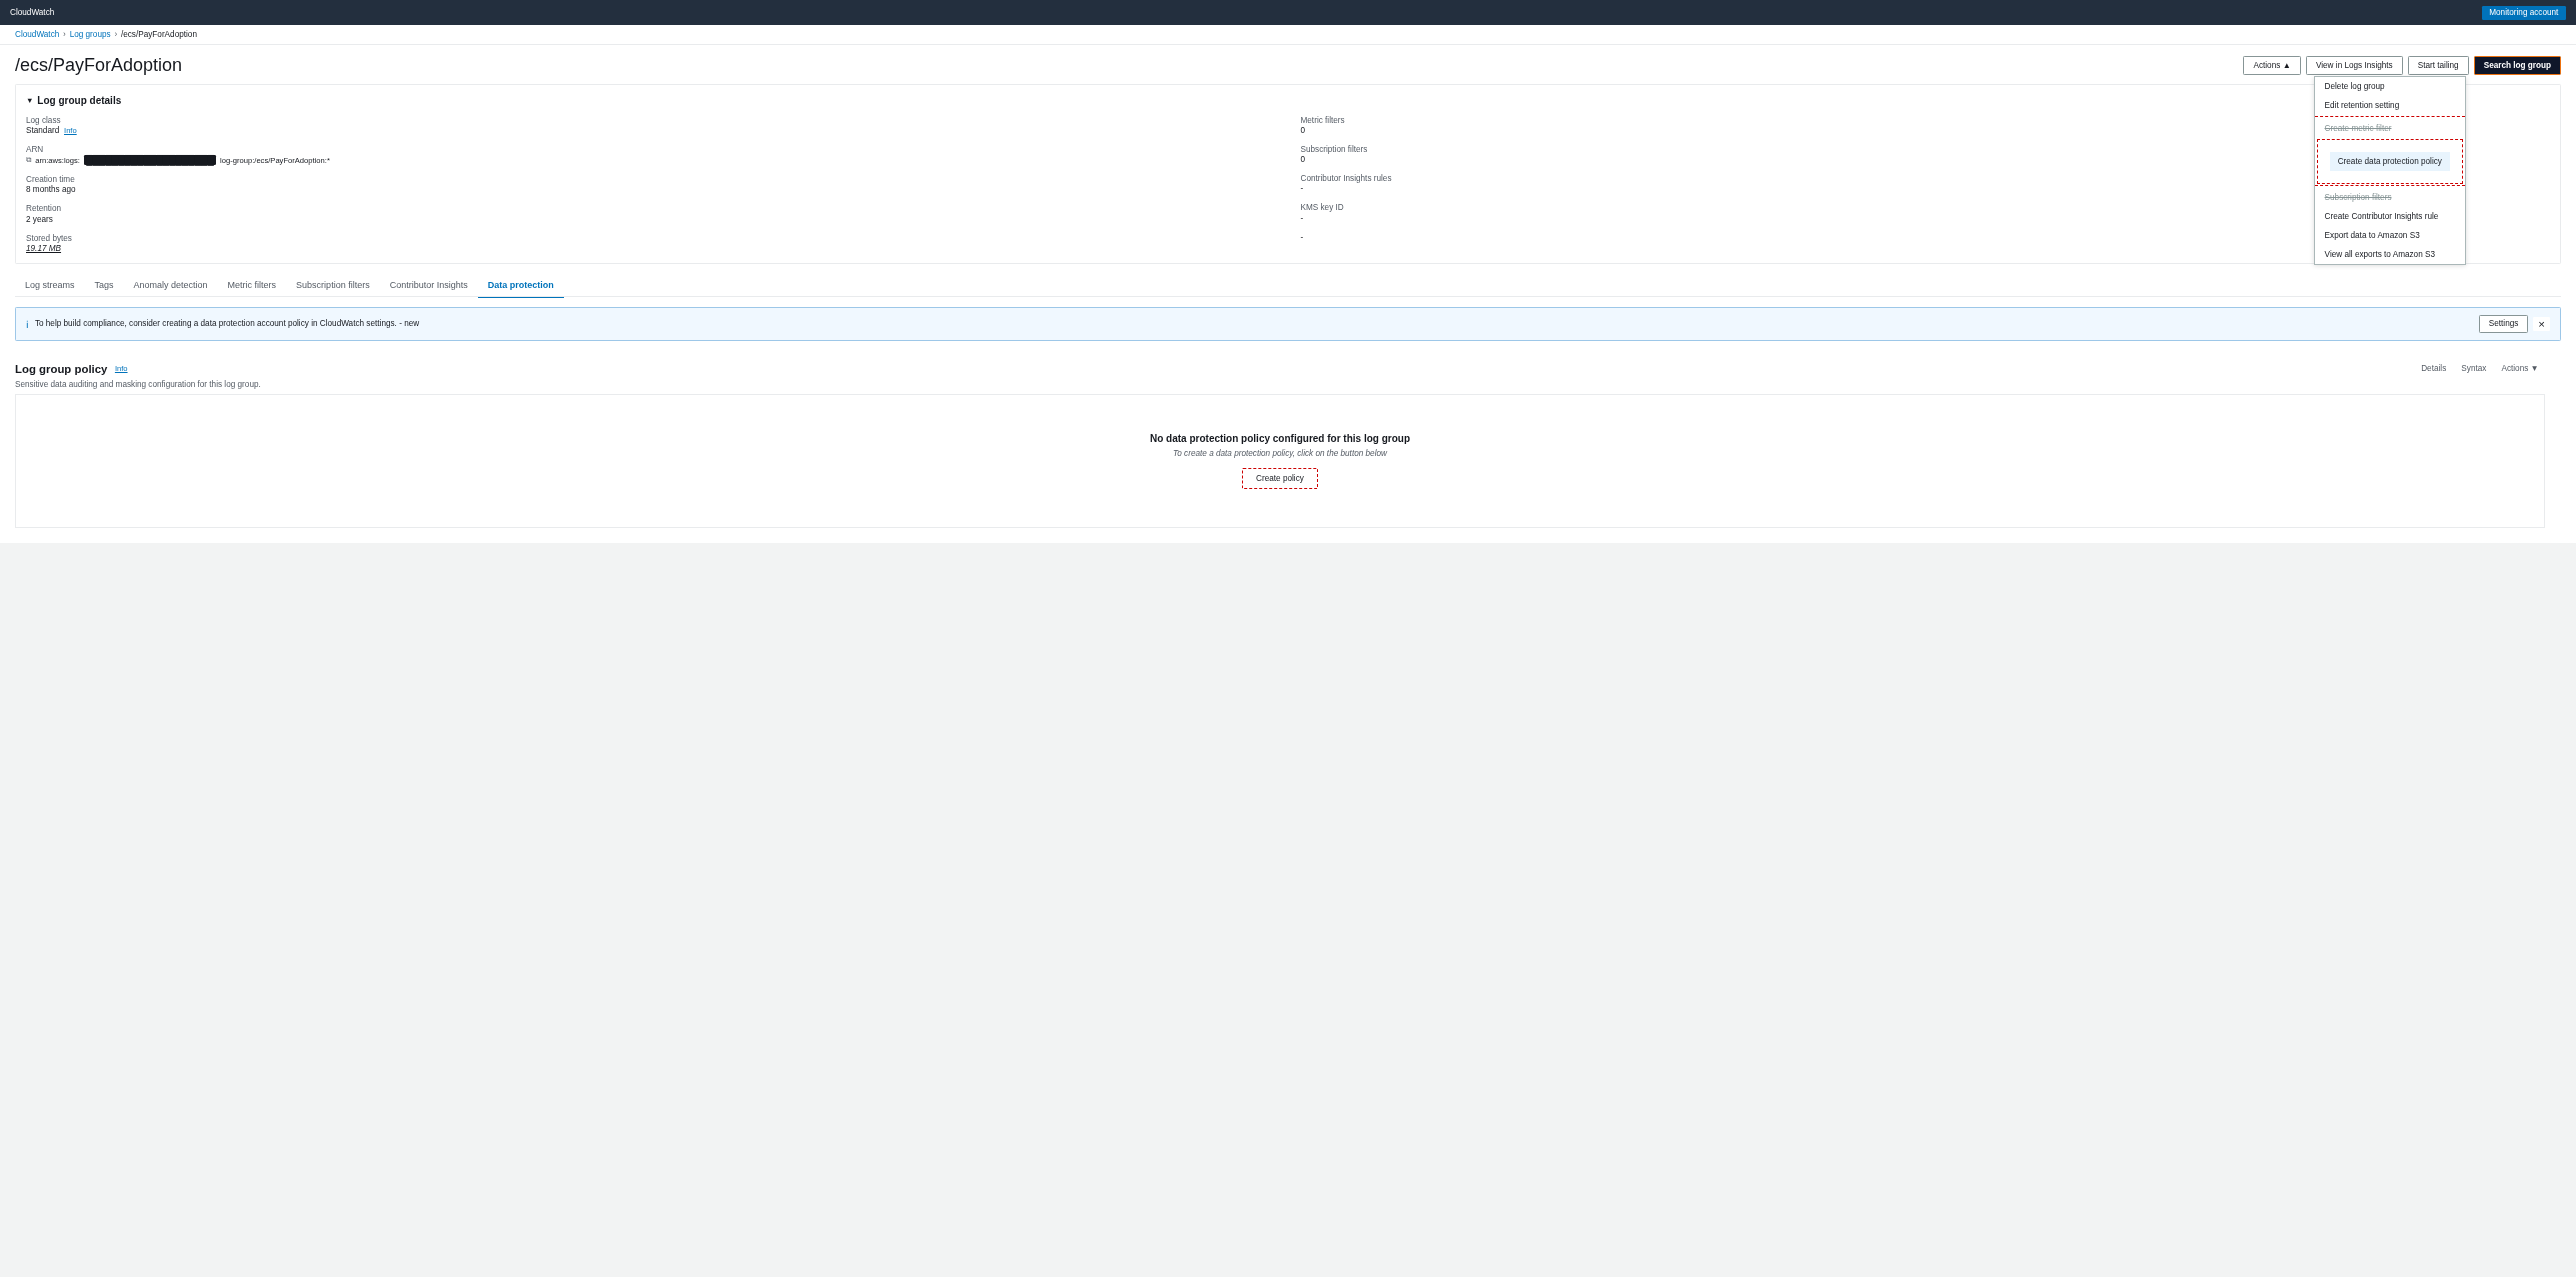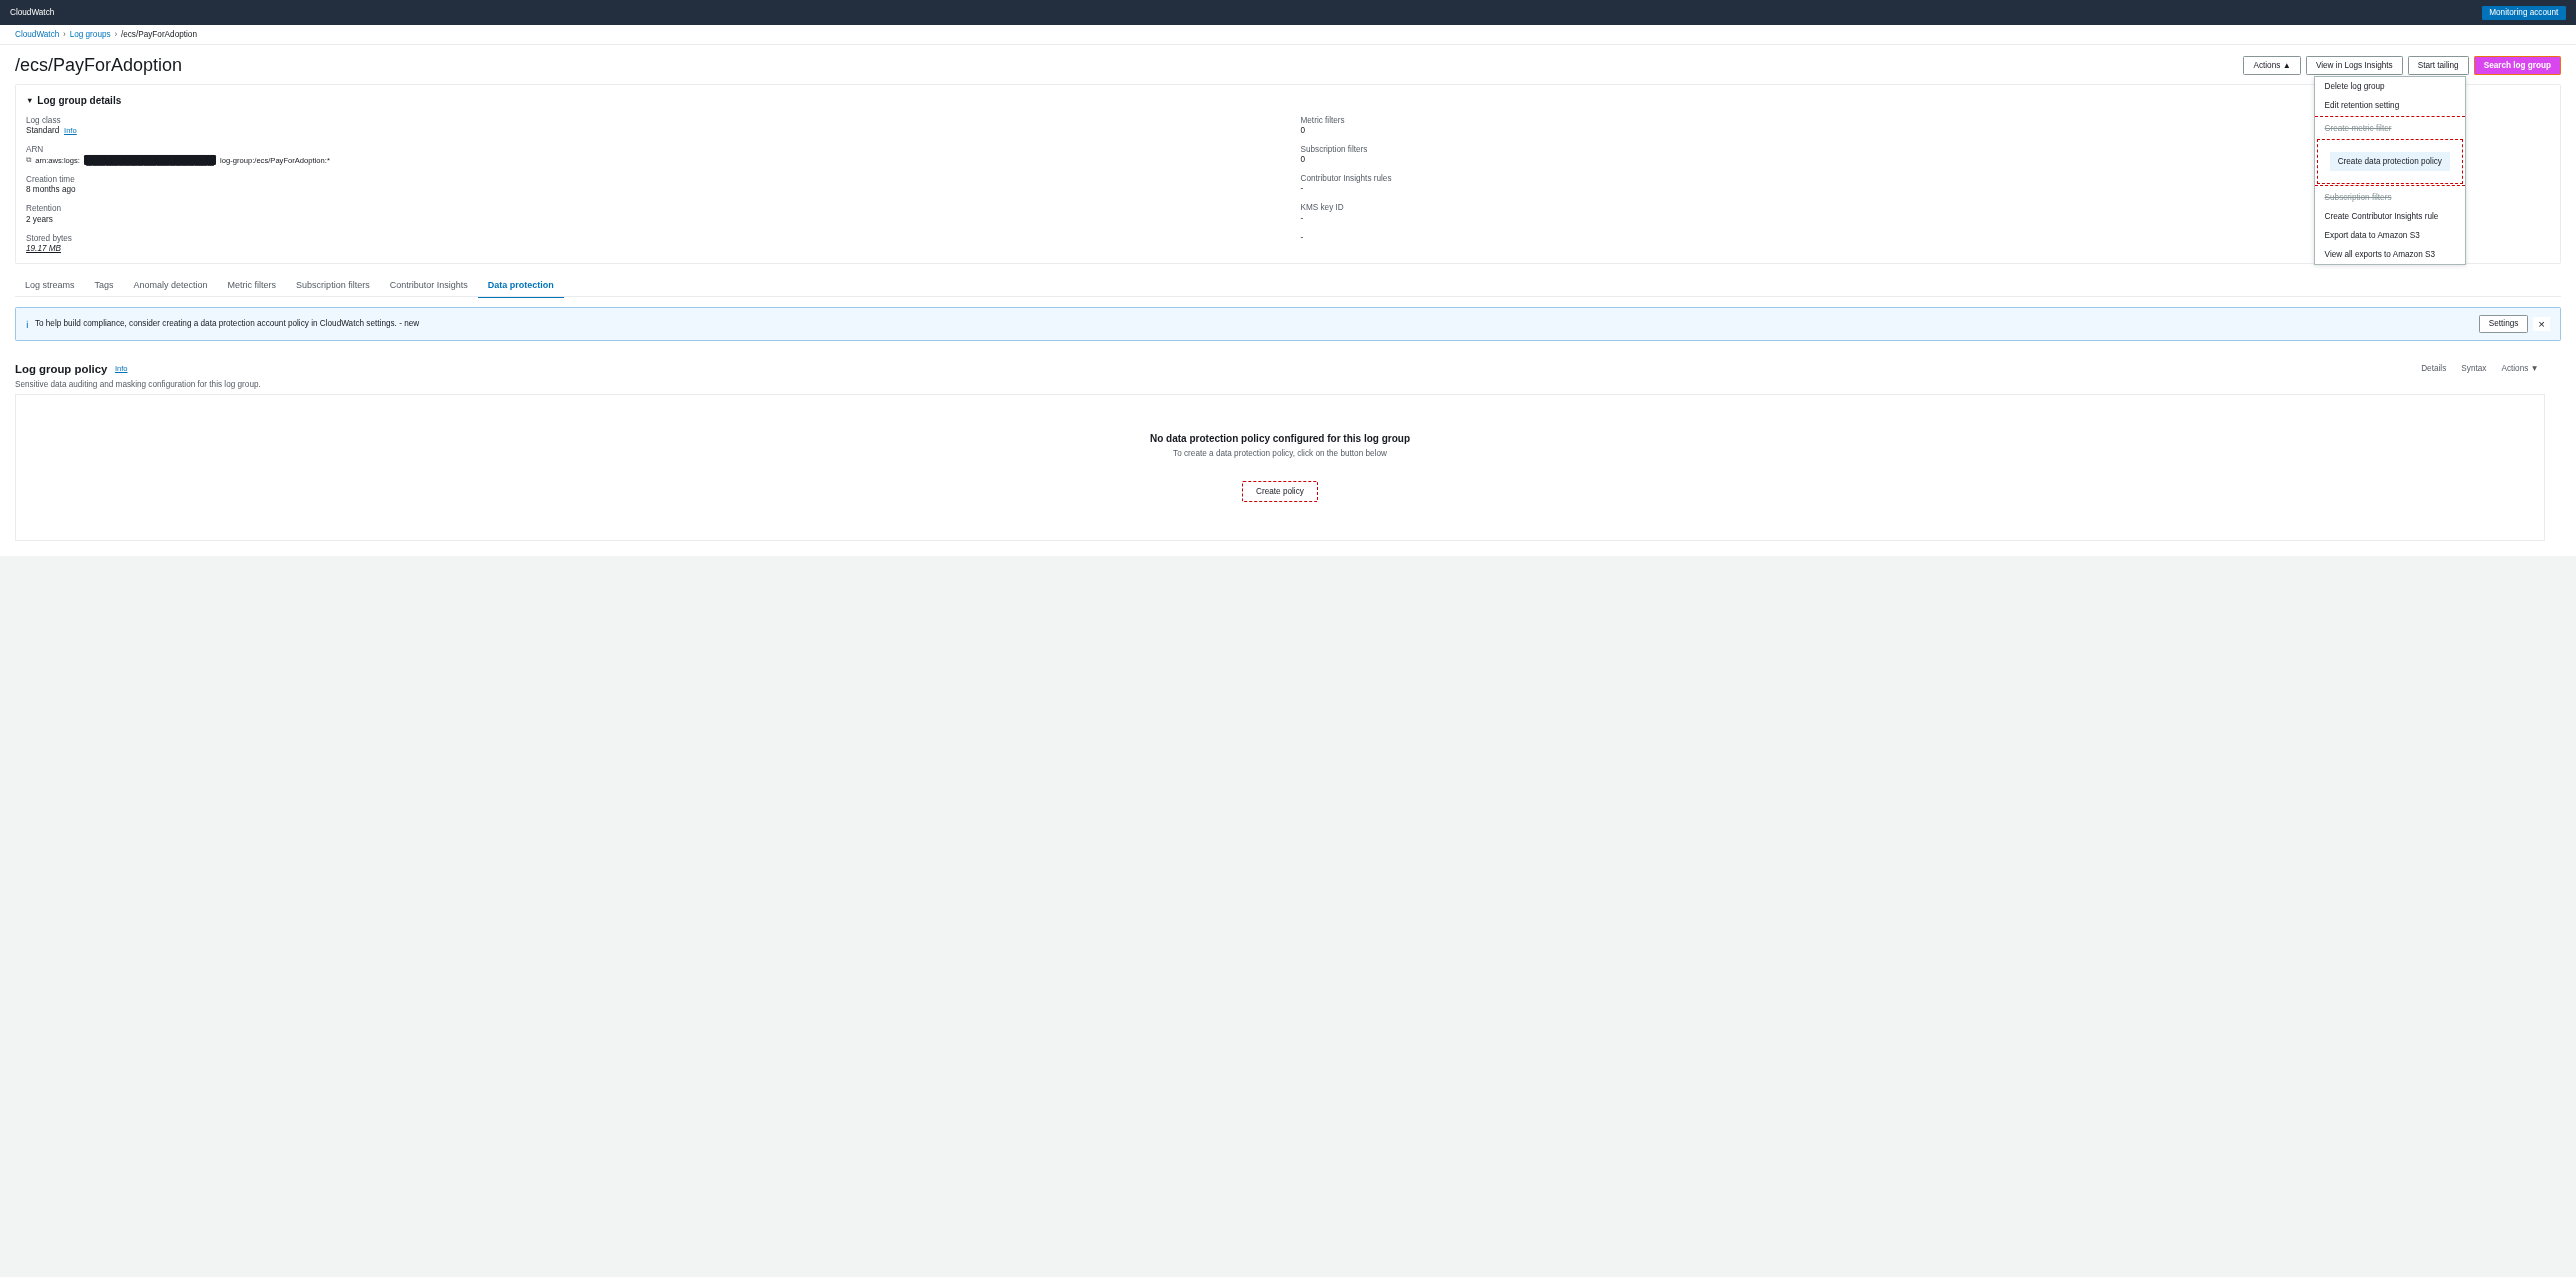--- a/index.html
+++ b/index.html
@@ -76,21 +76,21 @@
       padding: 3.8px 9px;
       border-radius: 1.3px;
       border: 0.6px solid #879596;
       background: #fff;
       color: #16191f;
       font-size: 8.2px;
       cursor: pointer;
       white-space: nowrap;
     }
     .btn-primary {
-      background: #d946ef;
+      background: #0f172a;
       border-color: #ec7211;
       color: #fff;
       font-weight: 600;
     }
     .btn-actions {
       display: flex;
       align-items: center;
       gap: 2.5px;
     }
 
@@ -282,21 +282,22 @@
     }
     .empty-state-title {
       font-size: 10px;
       font-weight: 600;
       margin-bottom: 5px;
       color: #16191f;
     }
     .empty-state-desc {
       font-size: 8.2px;
       color: #545b64;
-      margin-bottom: 23px;
+      margin-bottom: 10px;
+      font-style: italic;
     }
     .create-policy-btn {
       padding: 5px 12.7px;
       border: 1.3px dashed #cc0000;
       background: #fff;
       color: #16191f;
       font-size: 8.2px;
       cursor: pointer;
       border-radius: 1.3px;
     }

